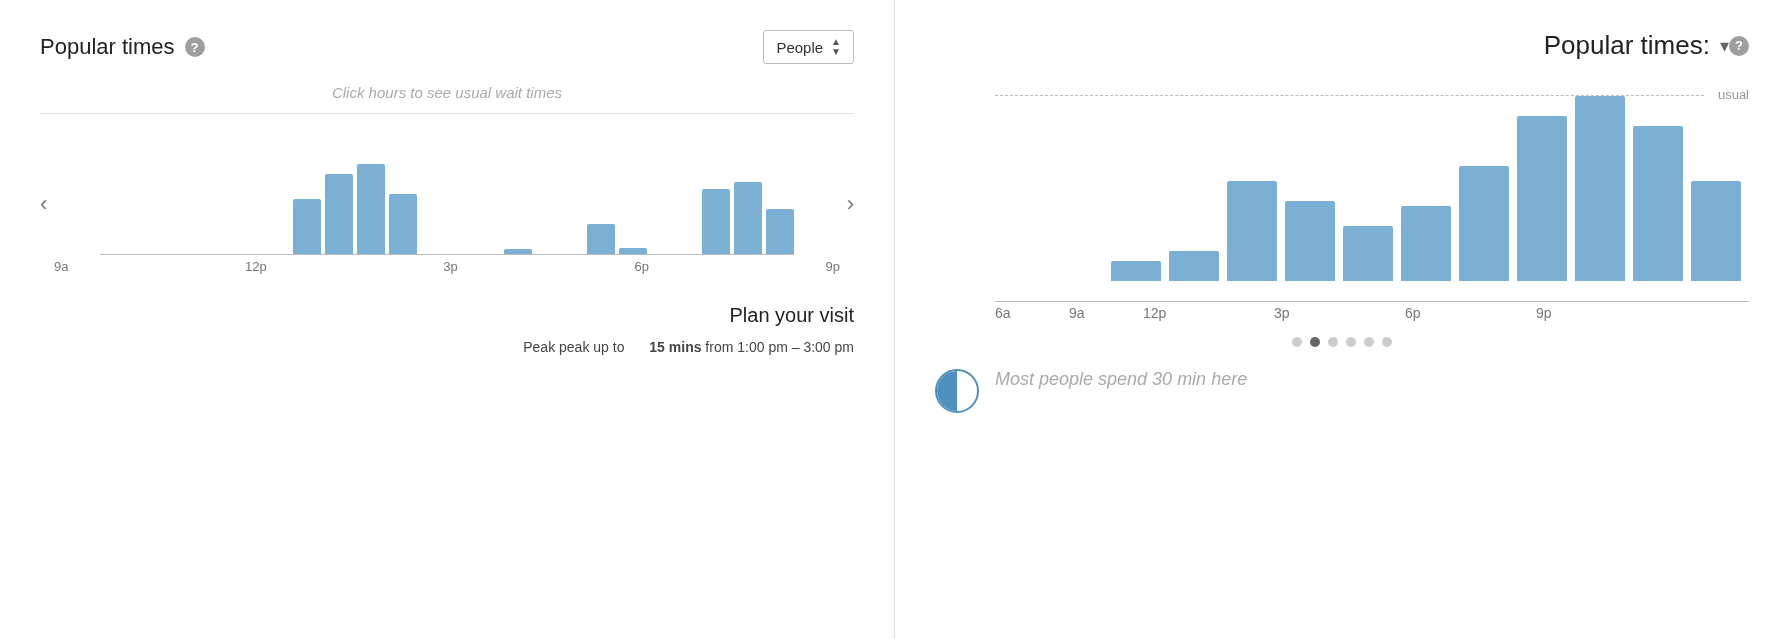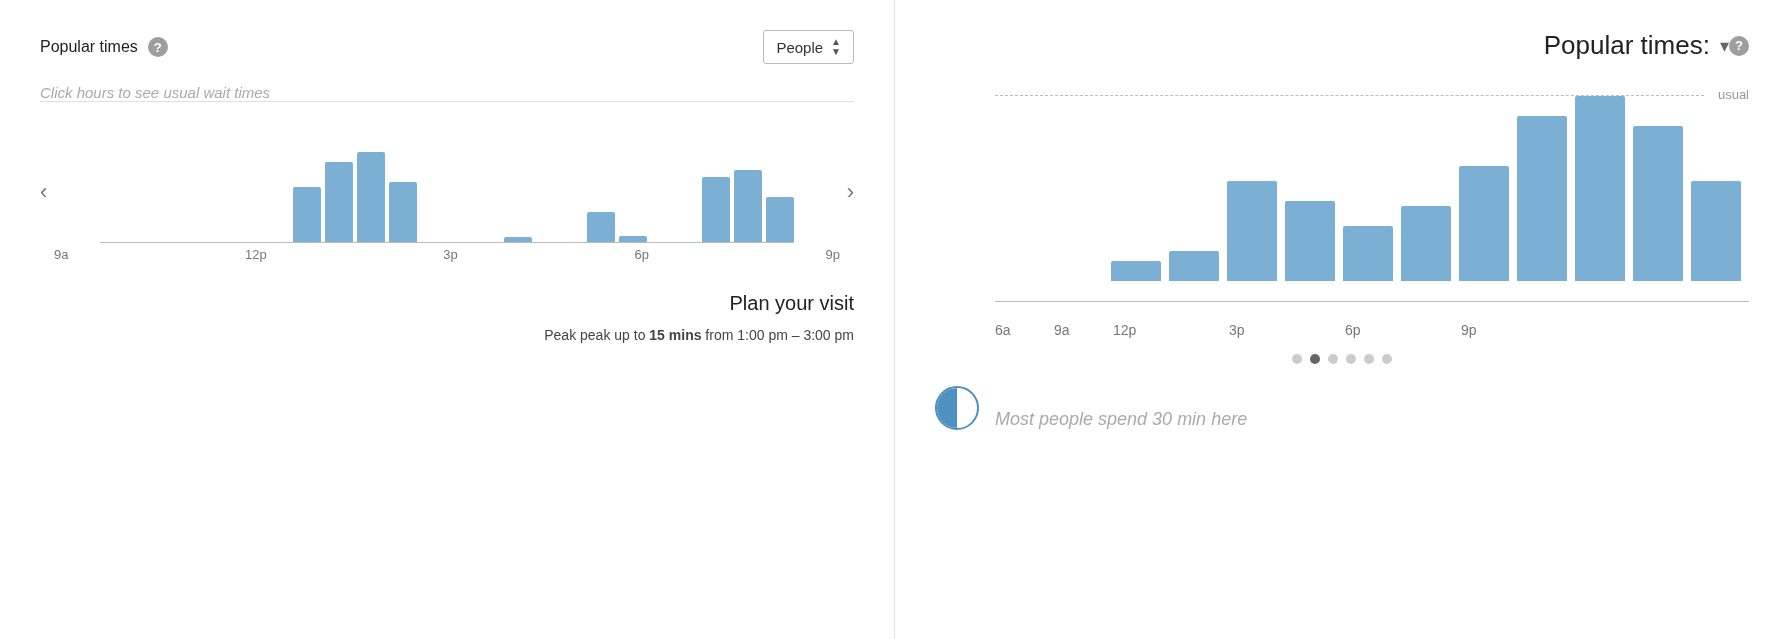--- a/index.html
+++ b/index.html
@@ -30,21 +30,21 @@
       margin-bottom: 20px;
     }
 
     .left-title-group {
       display: flex;
       align-items: center;
       gap: 10px;
     }
 
     .section-title {
-      font-size: 16px;
+      font-size: 22px;
       font-weight: 400;
       color: #222;
     }
 
     .help-icon {
       width: 20px;
       height: 20px;
       border-radius: 50%;
       background: #9e9e9e;
       color: #fff;
@@ -71,23 +71,25 @@
 
     .day-selector-arrows {
       display: flex;
       flex-direction: column;
       font-size: 10px;
       color: #555;
       line-height: 1;
     }
 
     .click-prompt {
+      text-align: center;
       font-style: italic;
       color: #aaa;
       font-size: 15px;
+      margin-bottom: 12px;
     }
 
     .chart-divider {
       border: none;
       border-top: 1px solid #e0e0e0;
       margin-bottom: 20px;
     }
 
     .chart-nav {
       position: absolute;
@@ -116,20 +118,21 @@
 
     .plan-text {
       font-size: 14px;
       color: #444;
       margin-bottom: 6px;
       line-height: 1.5;
     }
 
     .plan-text strong {
       font-weight: 700;
+      margin-left: 21px;
     }
 
     
     .right-header {
       display: flex;
       align-items: center;
       justify-content: flex-end;
       margin-bottom: 20px;
     }
 
@@ -182,21 +185,21 @@
       background: #ccc;
     }
 
     .dot.active {
       background: #666;
     }
 
     
     .spend-row {
       display: flex;
-      align-items: flex-end;
+      align-items: flex-start;
       gap: 16px;
       margin-top: 22px;
     }
 
     .clock-icon {
       width: 44px;
       height: 44px;
       border-radius: 50%;
       border: 2.5px solid #4e90c0;
       display: flex;
@@ -353,21 +356,21 @@
         <div class="right-bar" style="height:165px;"></div>
         <div class="right-bar" style="height:185px;"></div>
 
         <div class="right-bar" style="height:155px;"></div>
         <div class="right-bar" style="height:100px;"></div>
       </div>
     </div>
 
     <div style="border-top: 1px solid #bbb; margin-left: 60px;"></div>
 
-    <div style="display:flex; margin-left: 60px; margin-top:20px; gap:1px;">
+    <div style="display:flex; margin-left: 60px; margin-top:3px; gap:16px;">
       <span style="font-size:14px; color:#777; min-width:58px;">6a</span>
       <span style="font-size:14px; color:#777; min-width:58px;">9a</span>
       <span style="font-size:14px; color:#777; min-width:115px;">12p</span>
       <span style="font-size:14px; color:#777; min-width:115px;">3p</span>
       <span style="font-size:14px; color:#777; min-width:115px;">6p</span>
       <span style="font-size:14px; color:#777; min-width:58px;">9p</span>
     </div>
   </div>
 
   <div class="dots-row">

